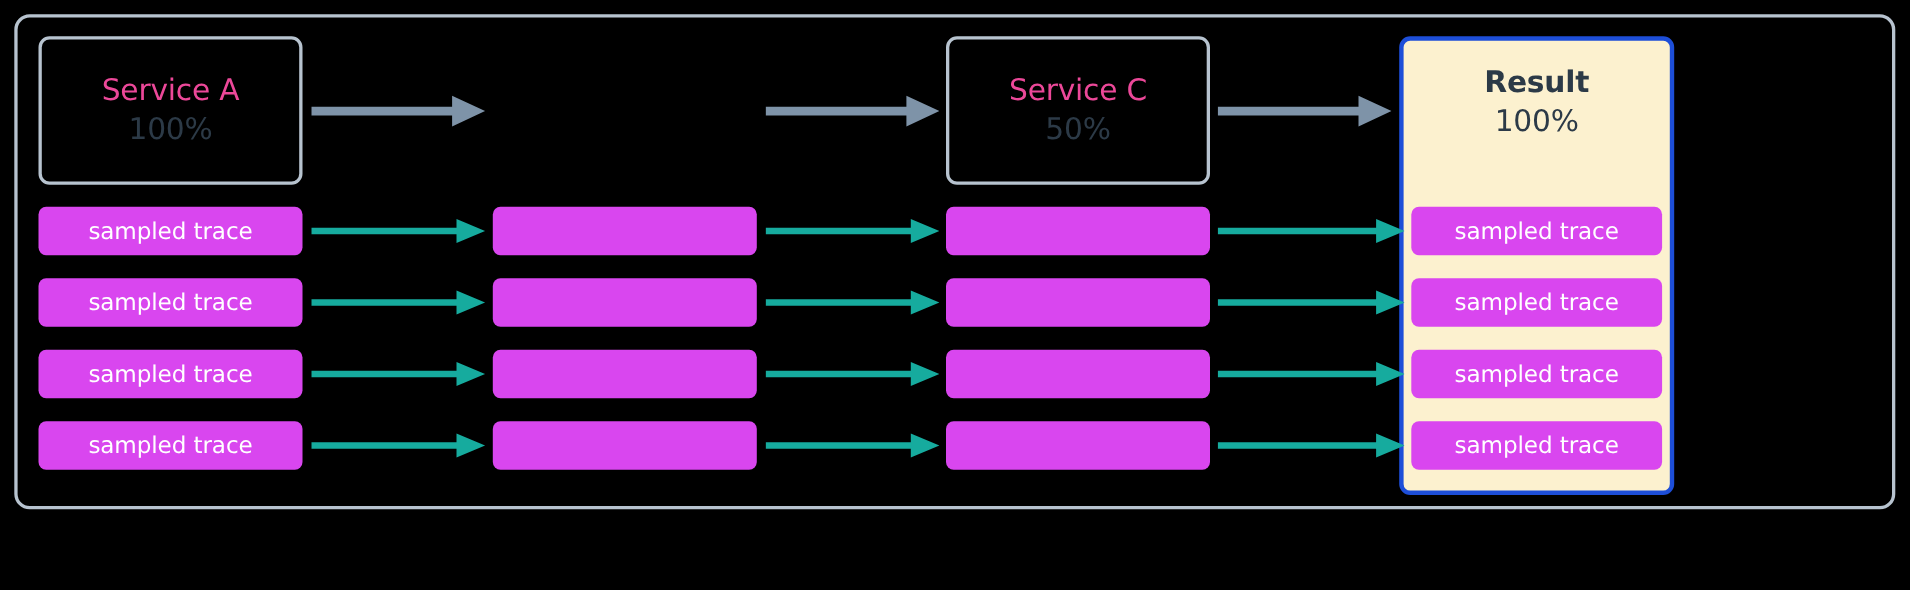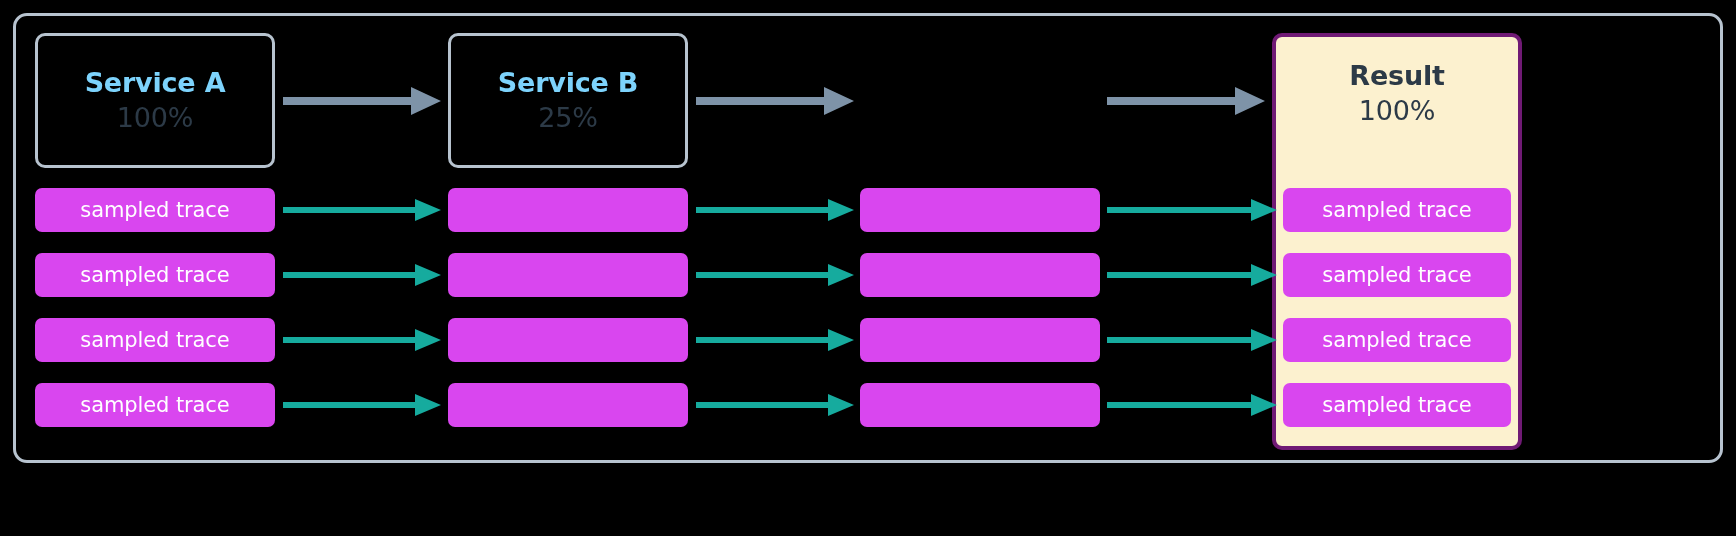--- a/index.html
+++ b/index.html
@@ -53,42 +53,42 @@
     border: 3px solid #b7c3cf;
     border-radius: 10px;
     background: transparent;
     display: flex;
     flex-direction: column;
     align-items: center;
     justify-content: center;
   }
   .service-name {
     font-size: 27px;
-    font-weight: bold;
-    color: #7dd3fc;
+    font-weight: normal;
+    color: #ec4899;
     line-height: 1.28;
     letter-spacing: -0.2px;
   }
   .service-pct {
     font-size: 27px;
     font-weight: normal;
     color: #2c3a47;
     line-height: 1.28;
     letter-spacing: -0.2px;
   }
 
   
   .result-panel {
     position: absolute;
     left: 1272px;
     top: 33px;
     width: 250px;
     height: 417px;
     box-sizing: border-box;
-    border: 4px solid #701a75;
+    border: 4px solid #1d4ed8;
     border-radius: 10px;
     background: #fcf1cf;
   }
   .result-head {
     position: absolute;
     left: 0;
     top: 22px;
     width: 100%;
     text-align: center;
   }
@@ -159,27 +159,27 @@
     </div>
   </div>
 
   <div class="col col-a">
     <div class="service-box">
       <div class="service-name">Service A</div>
       <div class="service-pct">100%</div>
     </div>
   </div>
 
-  <div class="col col-b">
+
+  <div class="col col-c">
     <div class="service-box">
-      <div class="service-name">Service B</div>
-      <div class="service-pct">25%</div>
+      <div class="service-name">Service C</div>
+      <div class="service-pct">50%</div>
     </div>
   </div>
-
 
   <span class="arrow arr-head-1">
     <svg width="158" height="34" viewBox="0 0 158 34">
       <path d="M0 13 H128 V3 L158 17 L128 31 V21 H0 Z" fill="#7e93a8"></path>
     </svg>
   </span>
   <span class="arrow arr-head-2">
     <svg width="158" height="34" viewBox="0 0 158 34">
       <path d="M0 13 H128 V3 L158 17 L128 31 V21 H0 Z" fill="#7e93a8"></path>
     </svg>

